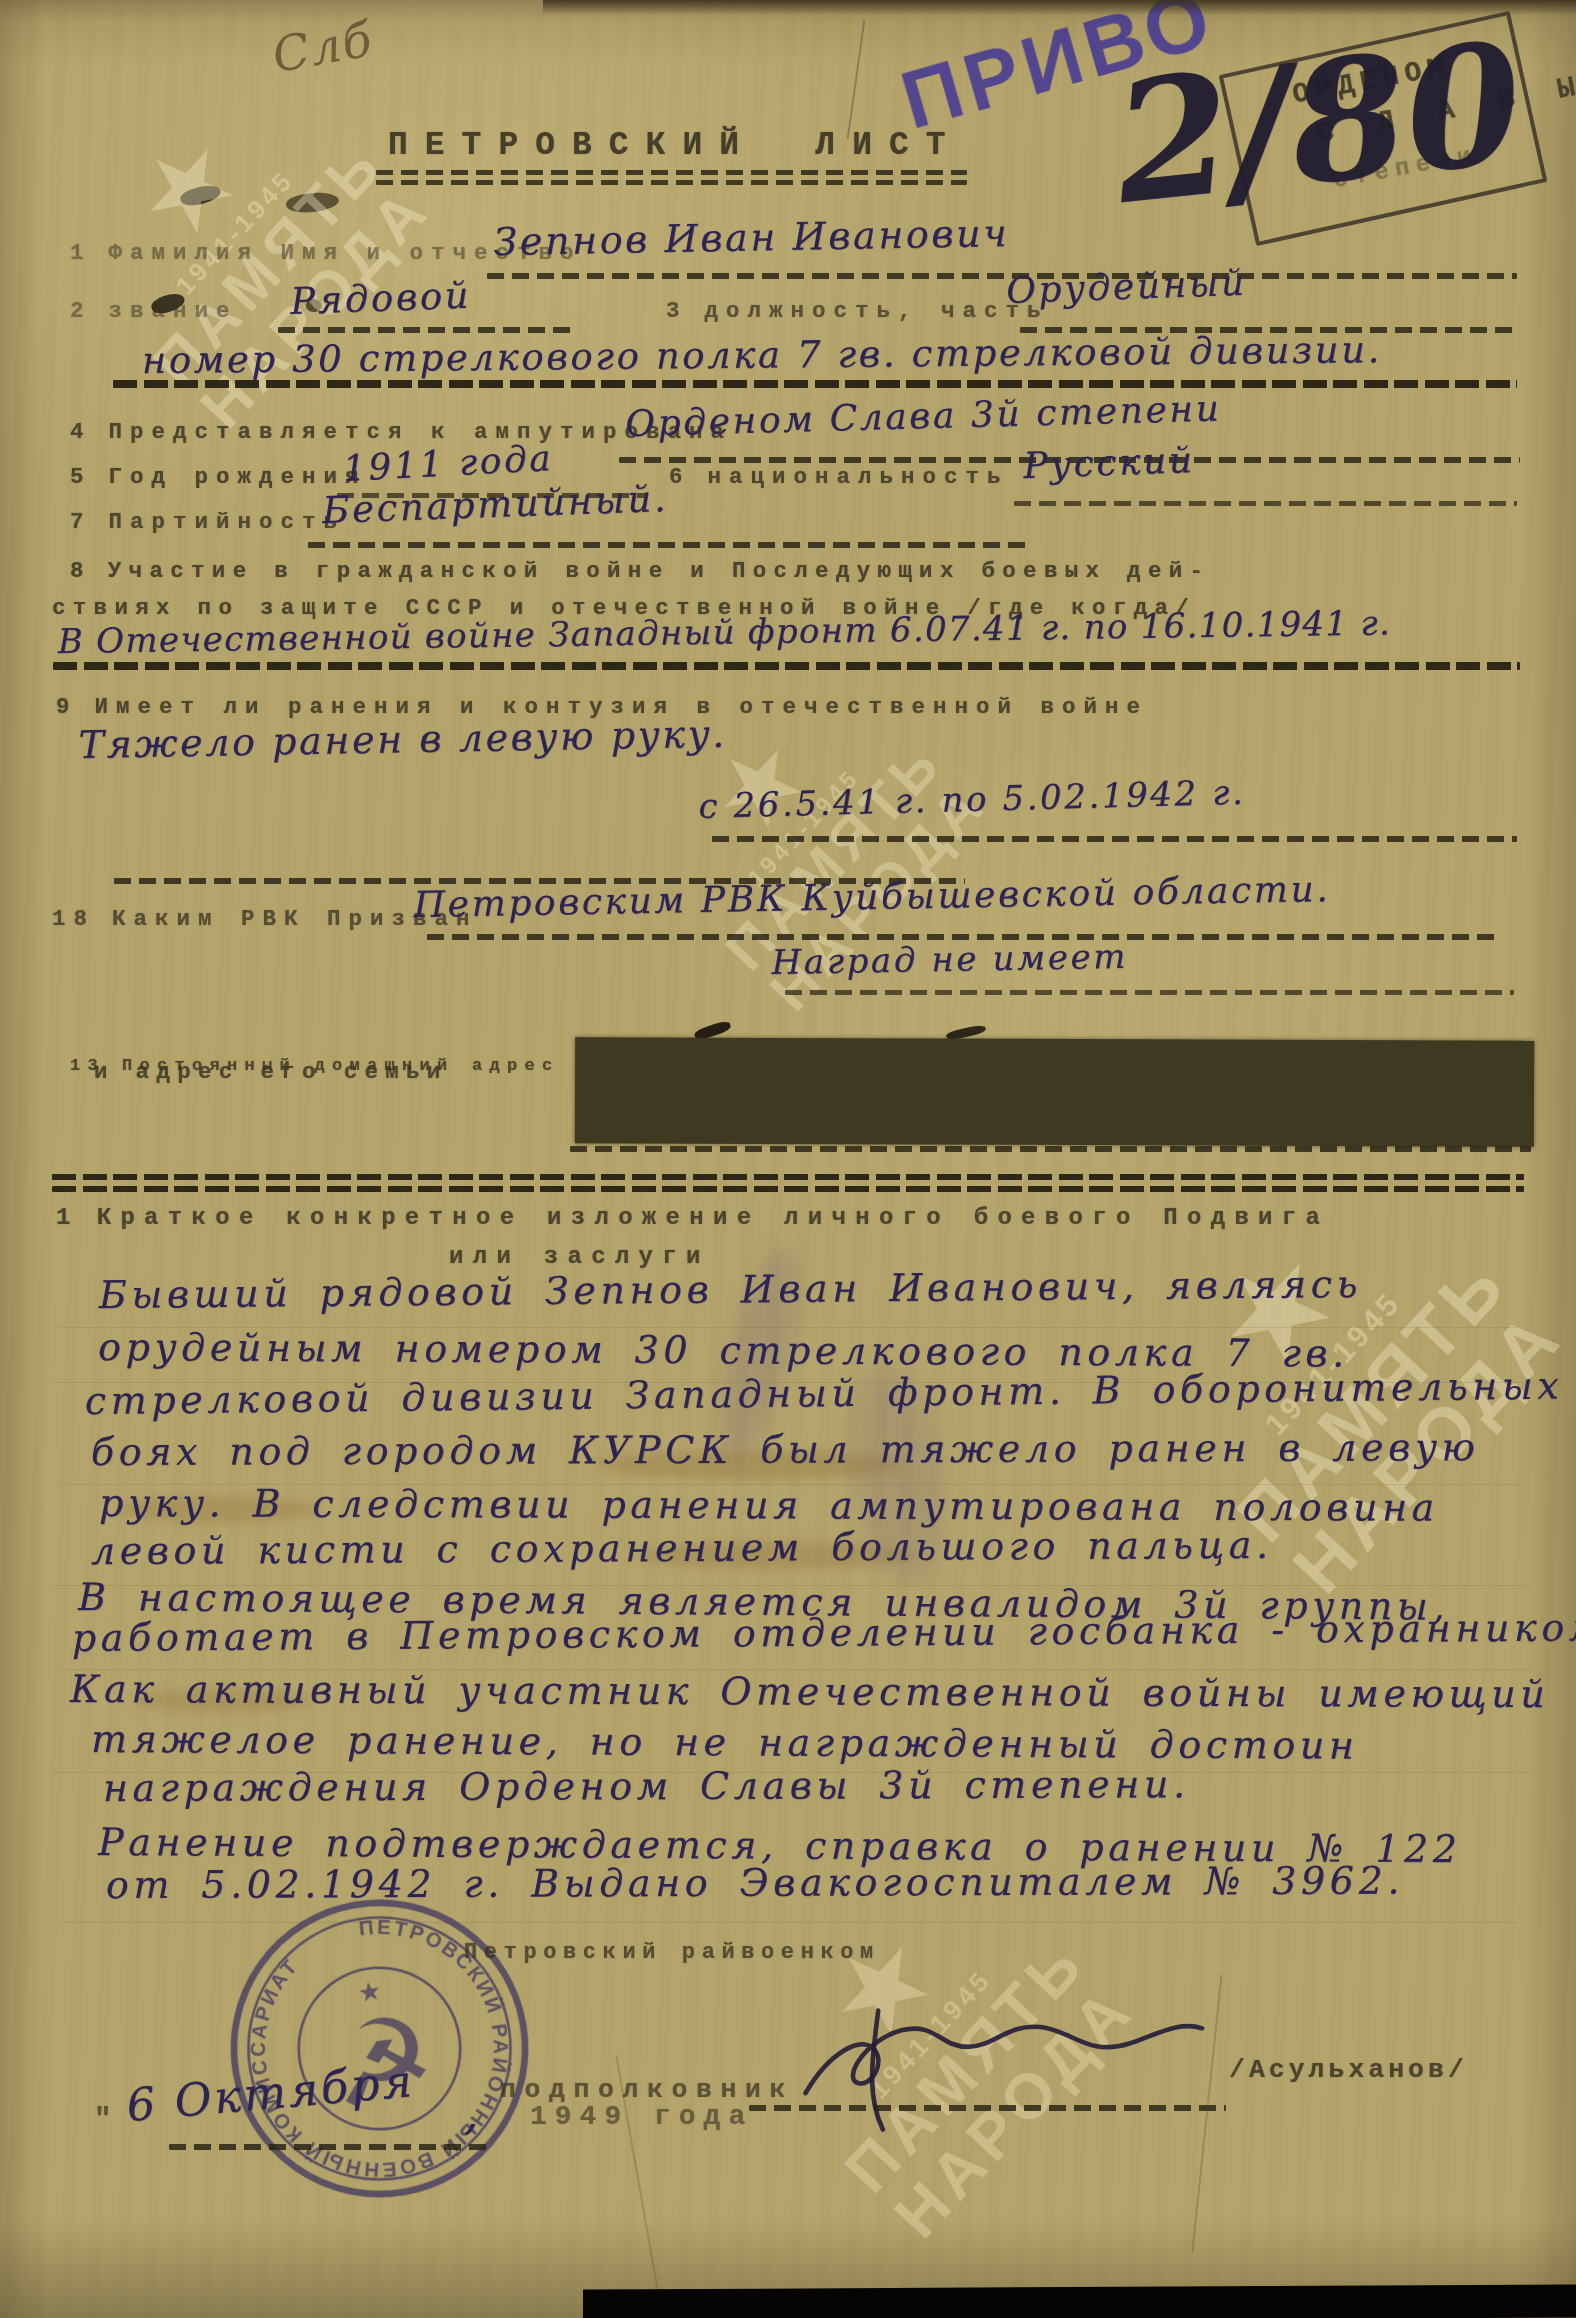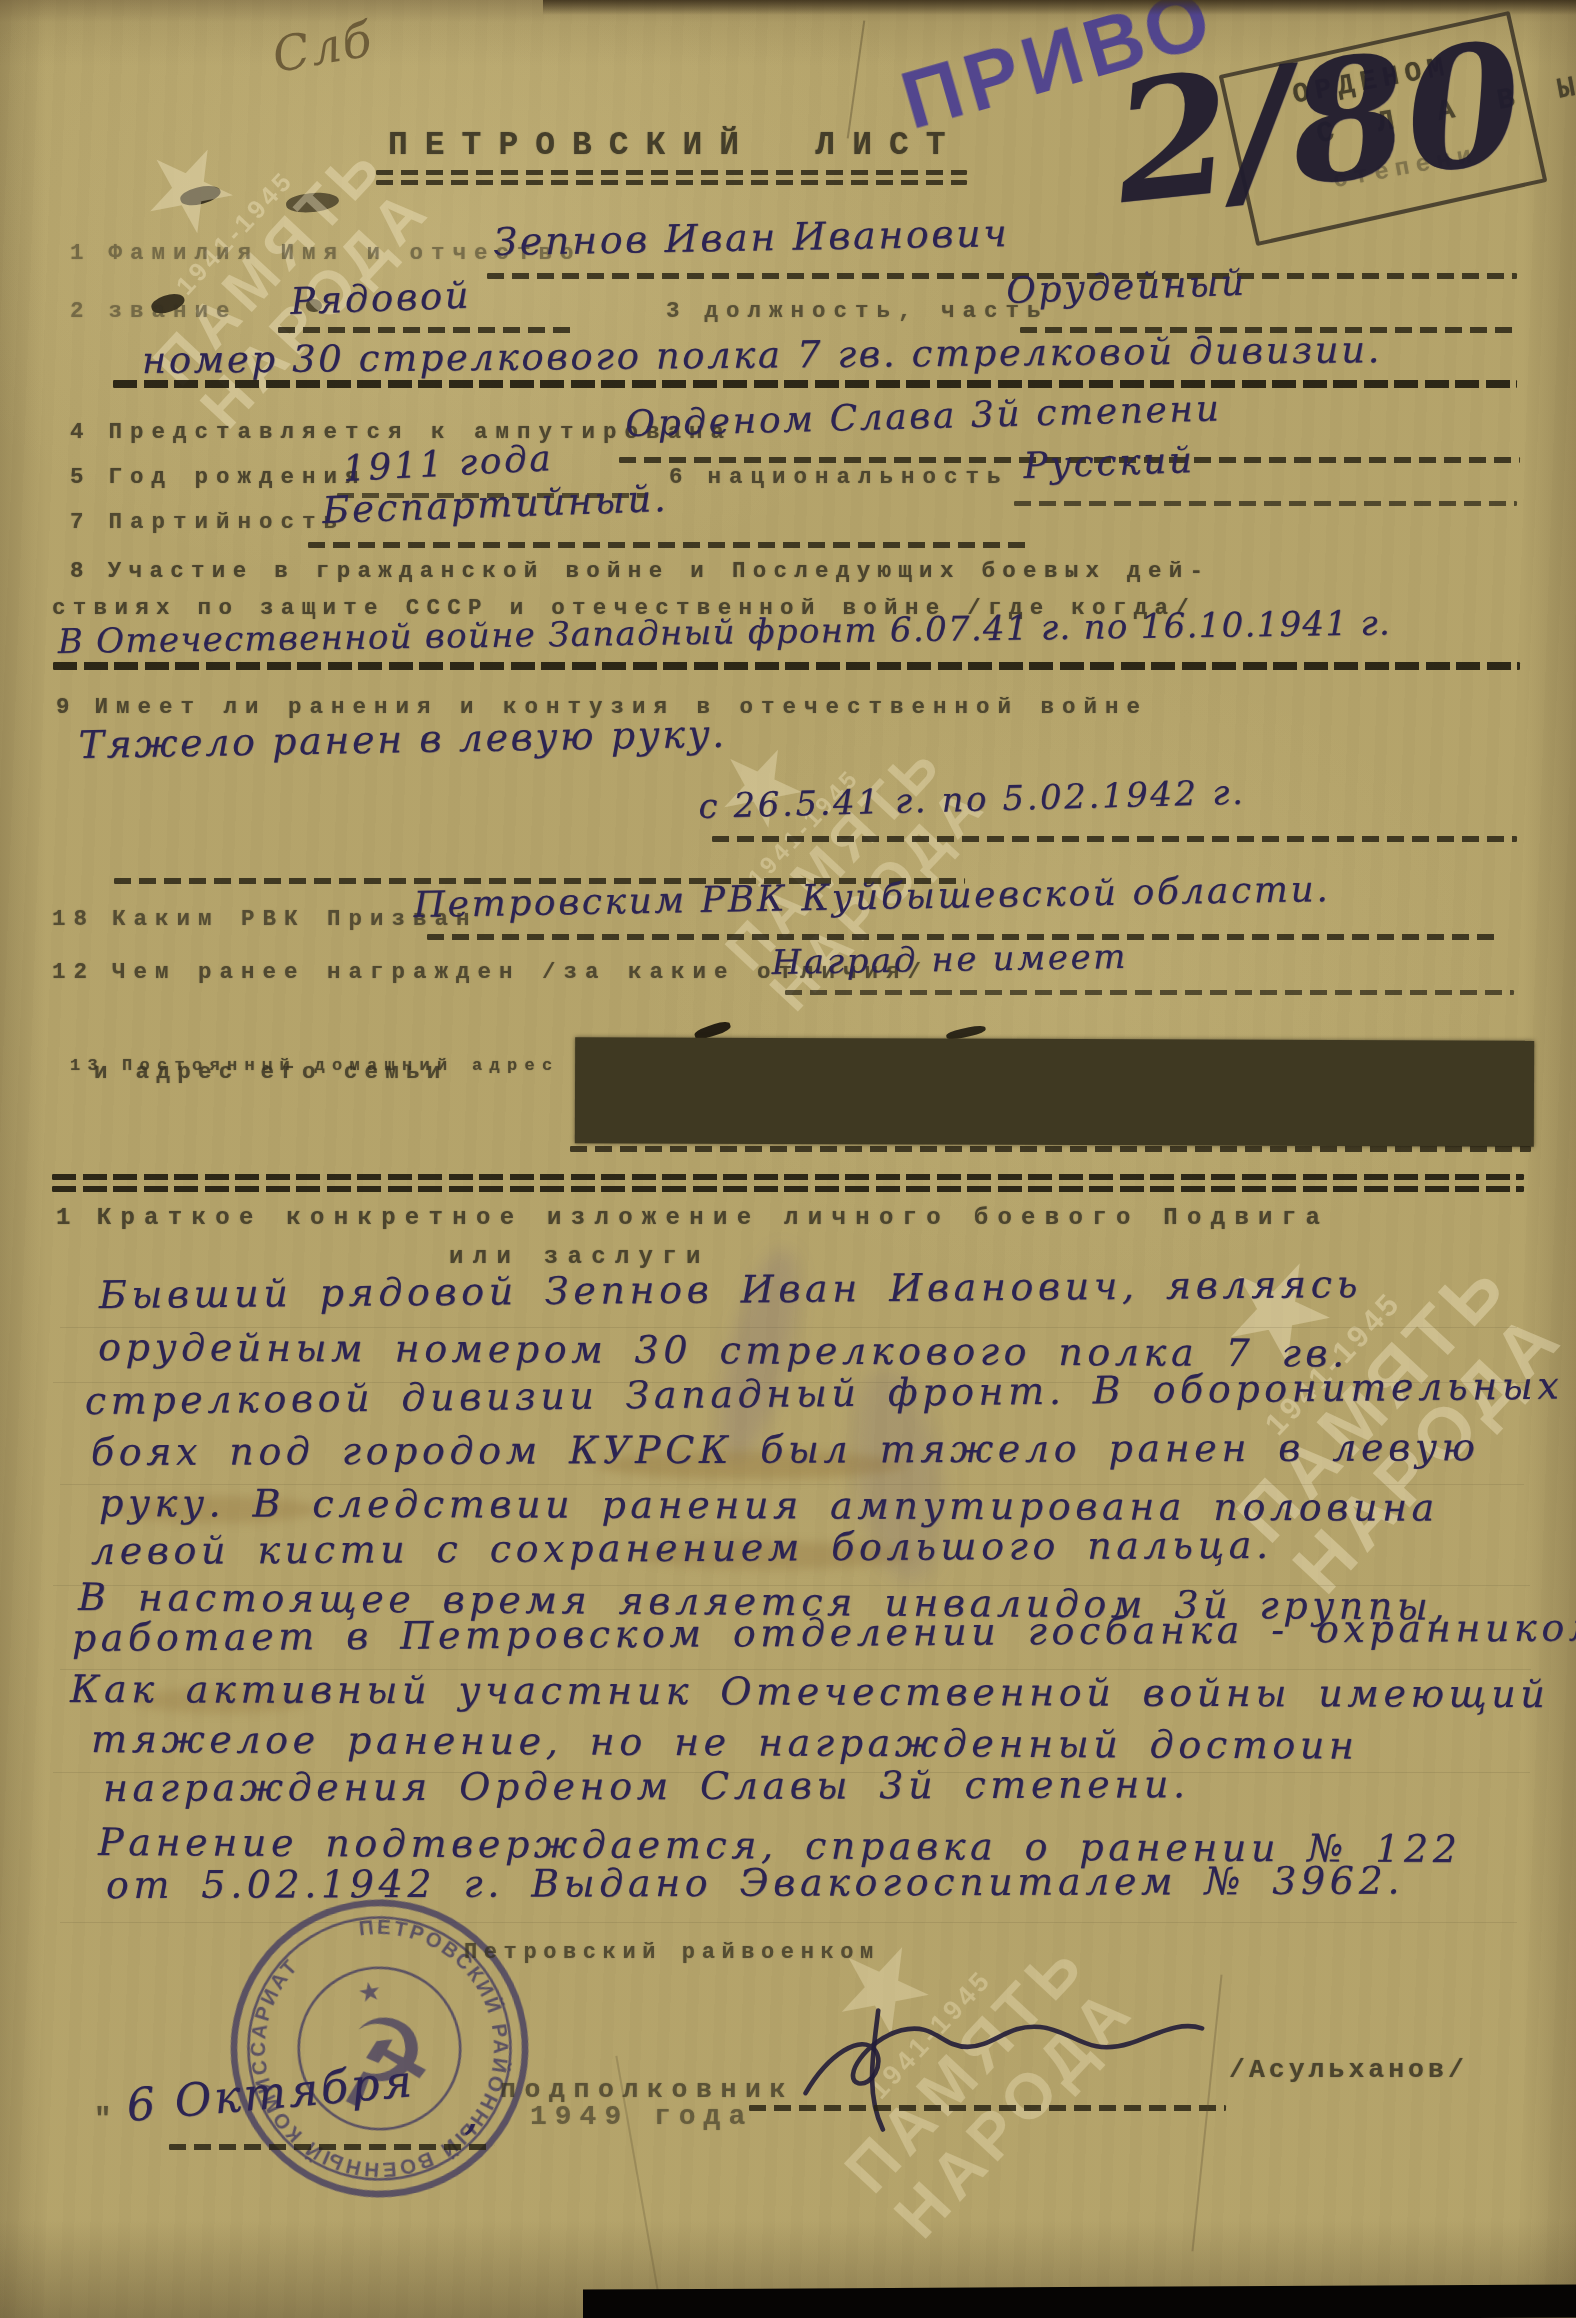--- a/index.html
+++ b/index.html
@@ -166,23 +166,20 @@
   <div class="hw" style="left:699px;top:786px;font-size:34px;transform:rotate(-1.5deg);">с 26.5.41 г. по 5.02.1942 г.</div>
   <div class="ul" style="left:712px;top:836px;width:805px;"></div>
   <div class="ul" style="left:114px;top:878px;width:851px;"></div>
 
   <div class="t" style="left:52px;top:906px;font-size:22.5px;letter-spacing:8px;opacity:.74;">
     <span class="num">18</span><span>Каким РВК Призван</span>
   </div>
   <div class="hw" style="left:414px;top:884px;font-size:36px;transform:rotate(-1deg);">Петровским РВК Куйбышевской области.</div>
   <div class="ul" style="left:427px;top:934px;width:1073px;"></div>
 
-  <div class="t" style="left:52px;top:959px;font-size:22.5px;letter-spacing:8px;opacity:.78;">
-    <span class="num">12</span><span>Чем ранее награжден /за какие отличия/</span>
-  </div>
   <div class="hw" style="left:772px;top:942px;font-size:34px;transform:rotate(-1deg);">Наград не имеет</div>
   <div class="ul thin" style="left:785px;top:990px;width:729px;"></div>
 
   <div class="t" style="left:70px;top:1056px;font-size:17px;letter-spacing:7.3px;opacity:.8;">
     <span class="num">13</span><span>Постоянный домашний адрес Представляемого к награждению</span>
   </div>
   <div class="t" style="left:94px;top:1059px;font-size:22.5px;letter-spacing:7.3px;opacity:.8;">
     <span>и адрес его семьи</span>
   </div>
   <div class="mark" style="left:694px;top:1025px;width:37px;height:10.6px;transform:rotate(-18deg);background:rgba(20,16,10,.9);border-radius:40%;"></div>

